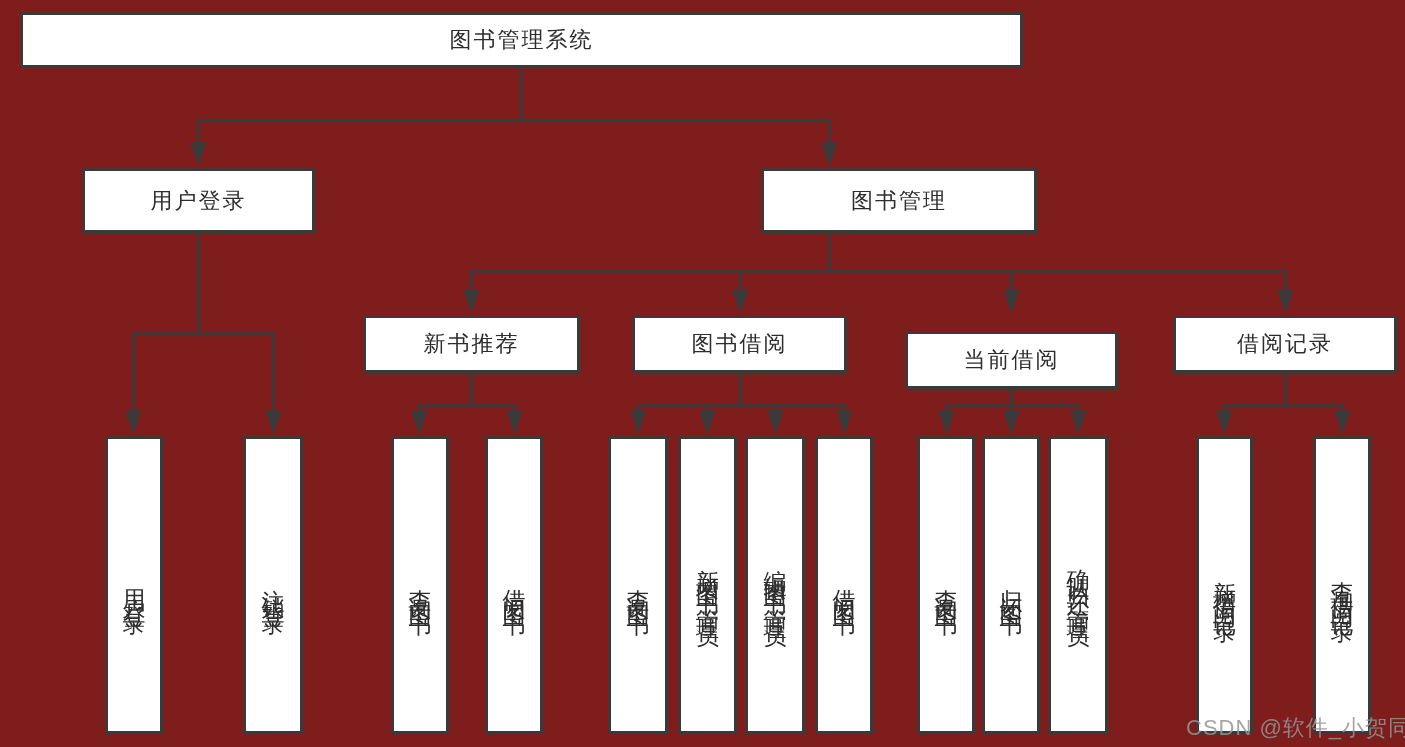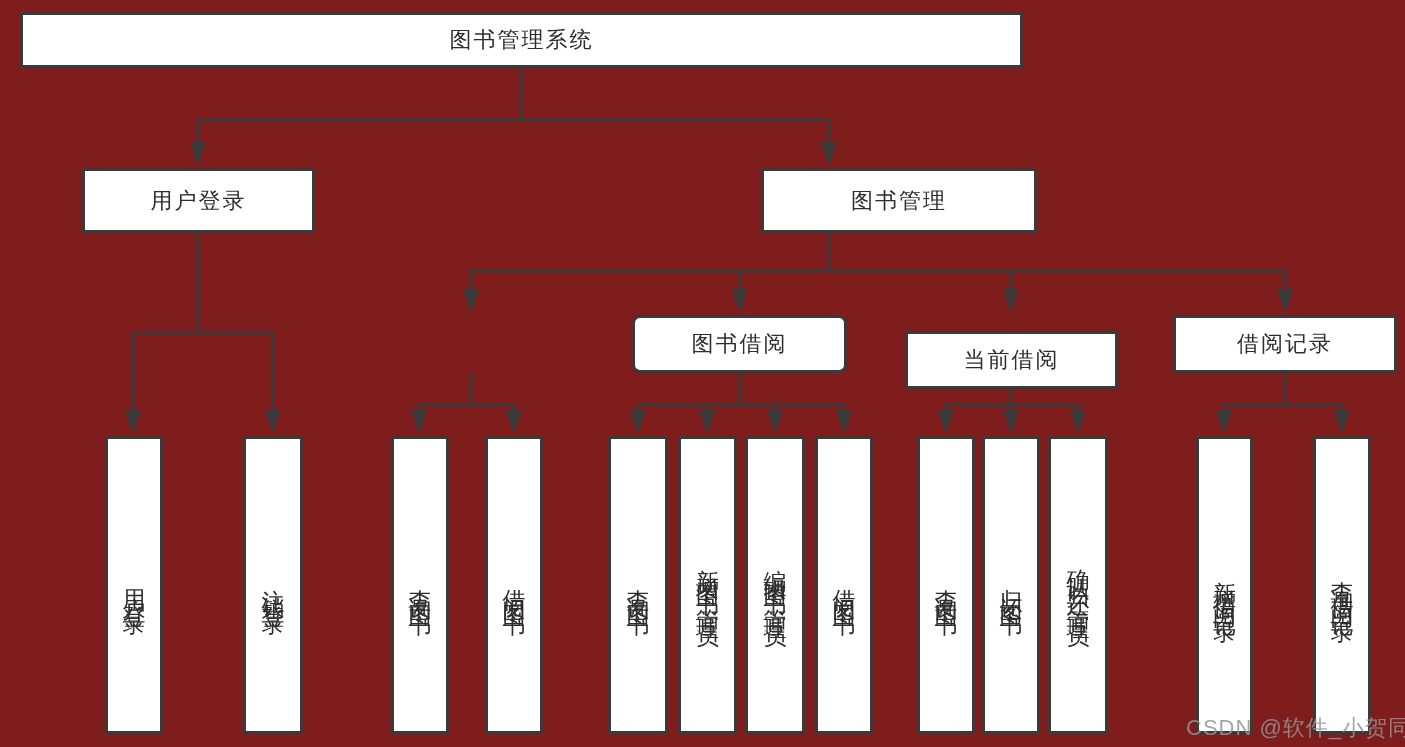--- a/index.html
+++ b/index.html
@@ -30,21 +30,21 @@
     text-orientation:mixed;
     font-size:23px;
     letter-spacing:8px;
     padding-top:4px;
   }
   
   .b-root{left:20px;top:12px;width:1003px;height:56px;}
   .b-l2a{left:82px;top:168px;width:233px;height:65px;}
   .b-l2b{left:713px;top:168px;width:276px;height:65px;margin-left:48px;}
   .b-l3a{left:363px;top:315px;width:217px;height:58px;}
-  .b-l3b{left:632px;top:315px;width:215px;height:58px;border-radius:8px;}
+  .b-l3b{left:632px;top:315px;width:215px;height:58px;}
   .b-l3c{left:905px;top:315px;width:213px;height:58px;margin-top:16px;}
   .b-l3d{left:1173px;top:315px;width:224px;height:58px;}
   .b-f1{left:105px;top:436px;width:58px;height:298px;}
   .b-f2{left:243px;top:436px;width:60px;height:298px;}
   .b-f3{left:391px;top:436px;width:58px;height:298px;}
   .b-f4{left:485px;top:436px;width:58px;height:298px;}
   .b-f5{left:608px;top:436px;width:60px;height:298px;}
   .b-f6{left:678px;top:436px;width:59px;height:298px;}
   .b-f7{left:745px;top:436px;width:60px;height:298px;}
   .b-f8{left:815px;top:436px;width:58px;height:298px;}
@@ -106,20 +106,21 @@
       <polygon points="1216,410 1232,410 1224,434"></polygon>
       <polygon points="1334,410 1350,410 1342,434"></polygon>
     </g>
   </svg>
 
   <div class="node b-root">图书管理系统</div>
 
   <div class="node b-l2a">用户登录</div>
   <div class="node b-l2b">图书管理</div>
 
+  <div class="node b-l3a">新书推荐</div>
   <div class="node b-l3b">图书借阅</div>
   <div class="node b-l3c">当前借阅</div>
   <div class="node b-l3d">借阅记录</div>
 
   <div class="node vnode b-f1">用户登录</div>
   <div class="node vnode b-f2">注销登录</div>
   <div class="node vnode b-f3">查询图书</div>
   <div class="node vnode b-f4">借阅图书</div>
   <div class="node vnode b-f5">查询图书</div>
   <div class="node vnode b-f6">新增图书（管理员）</div>

